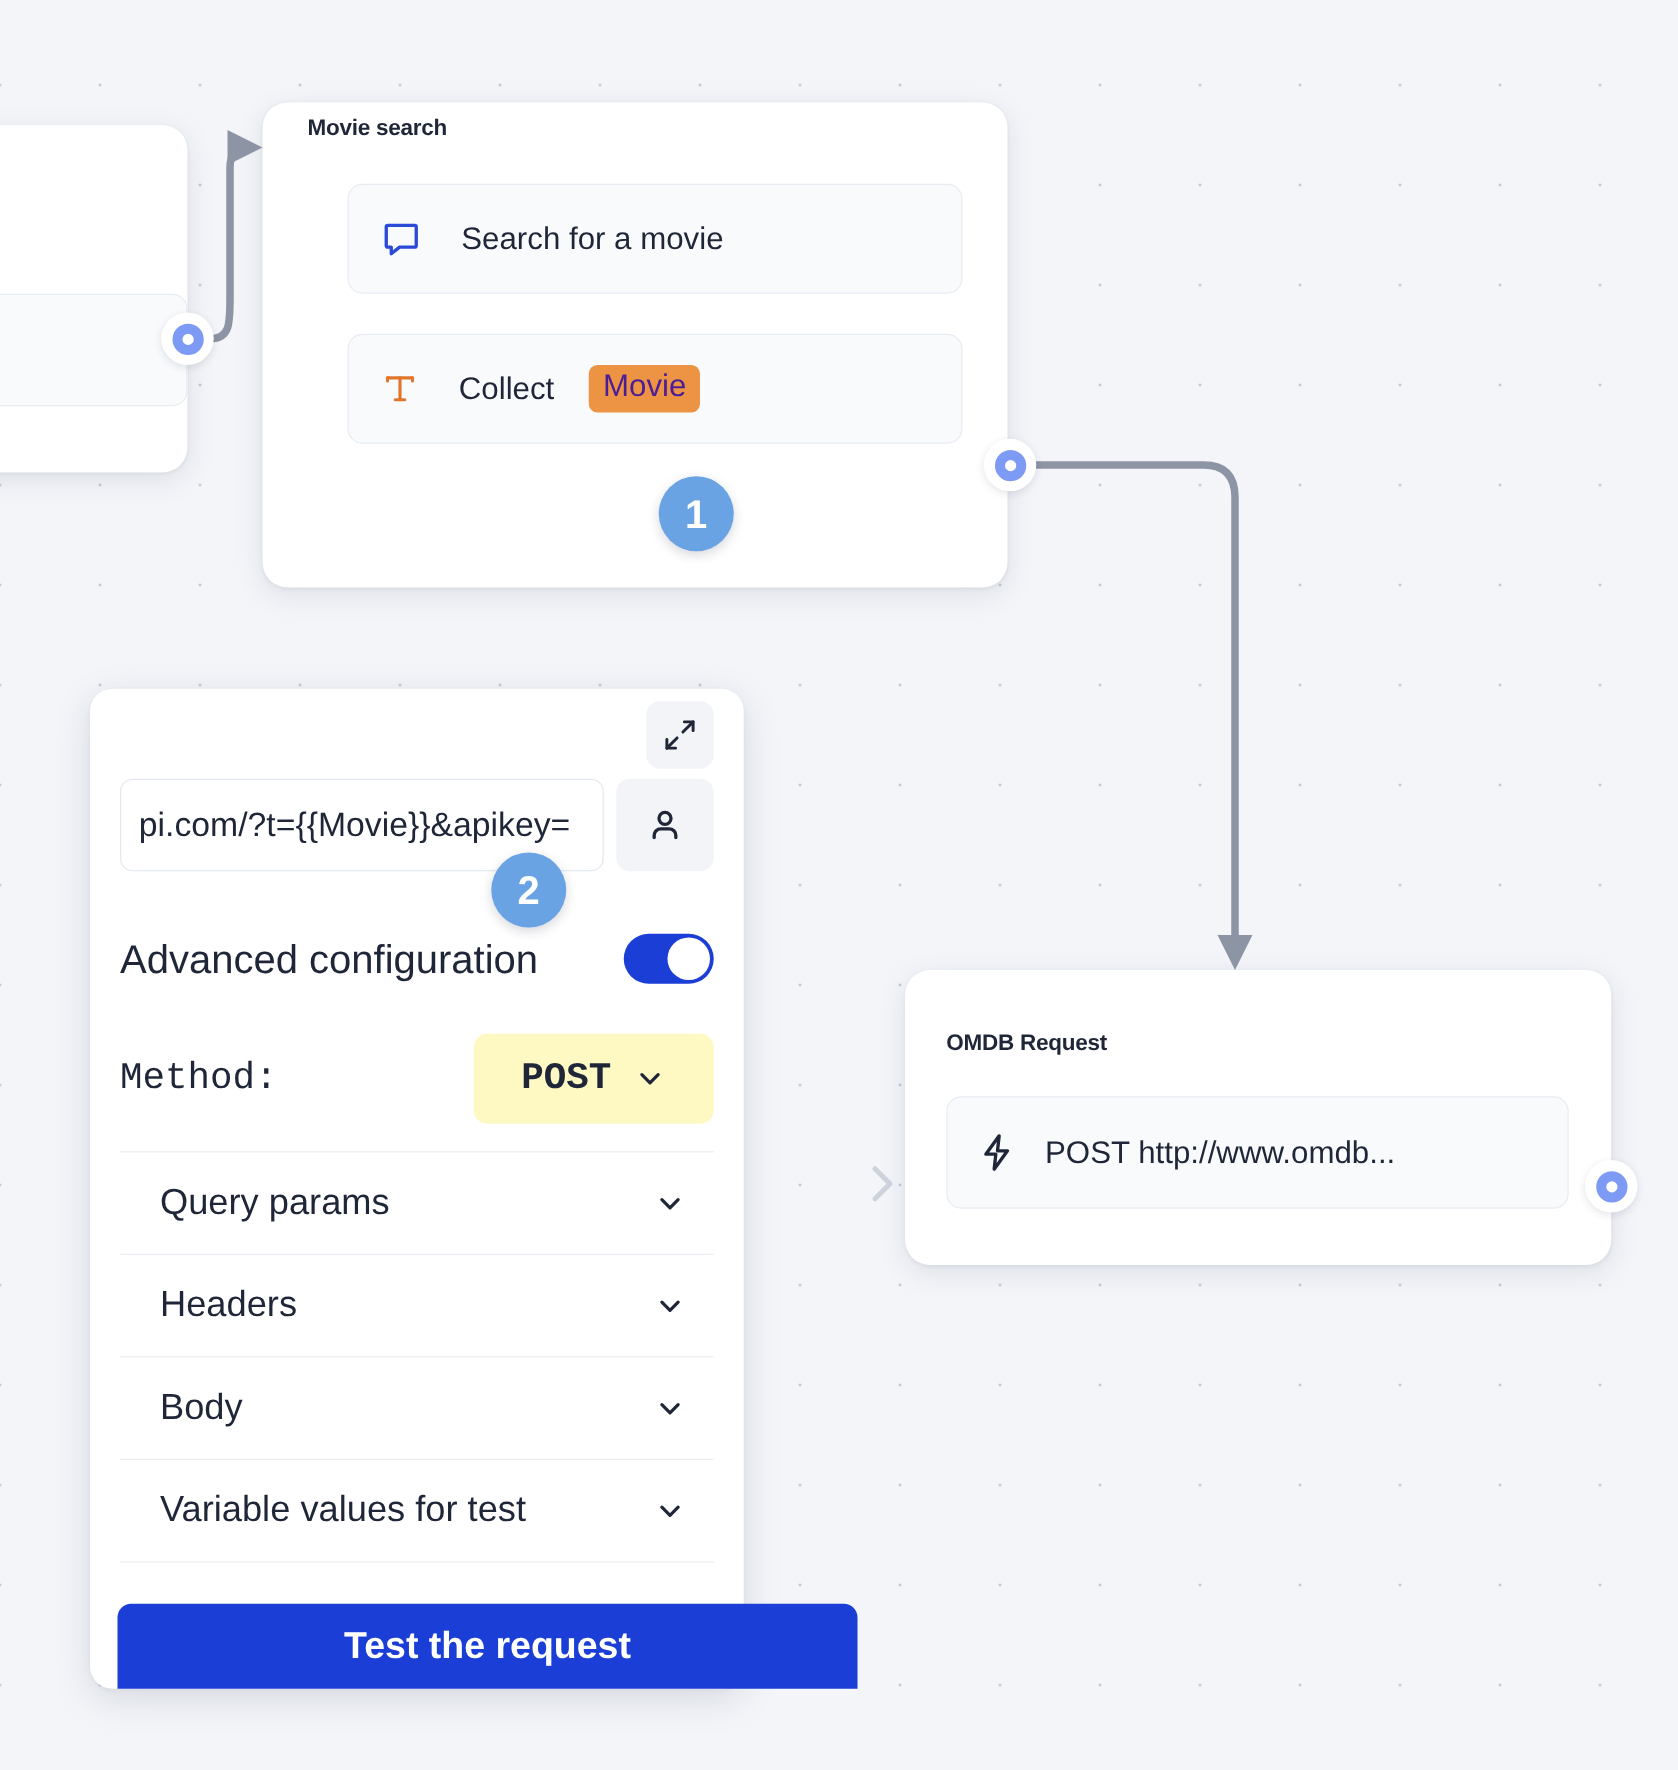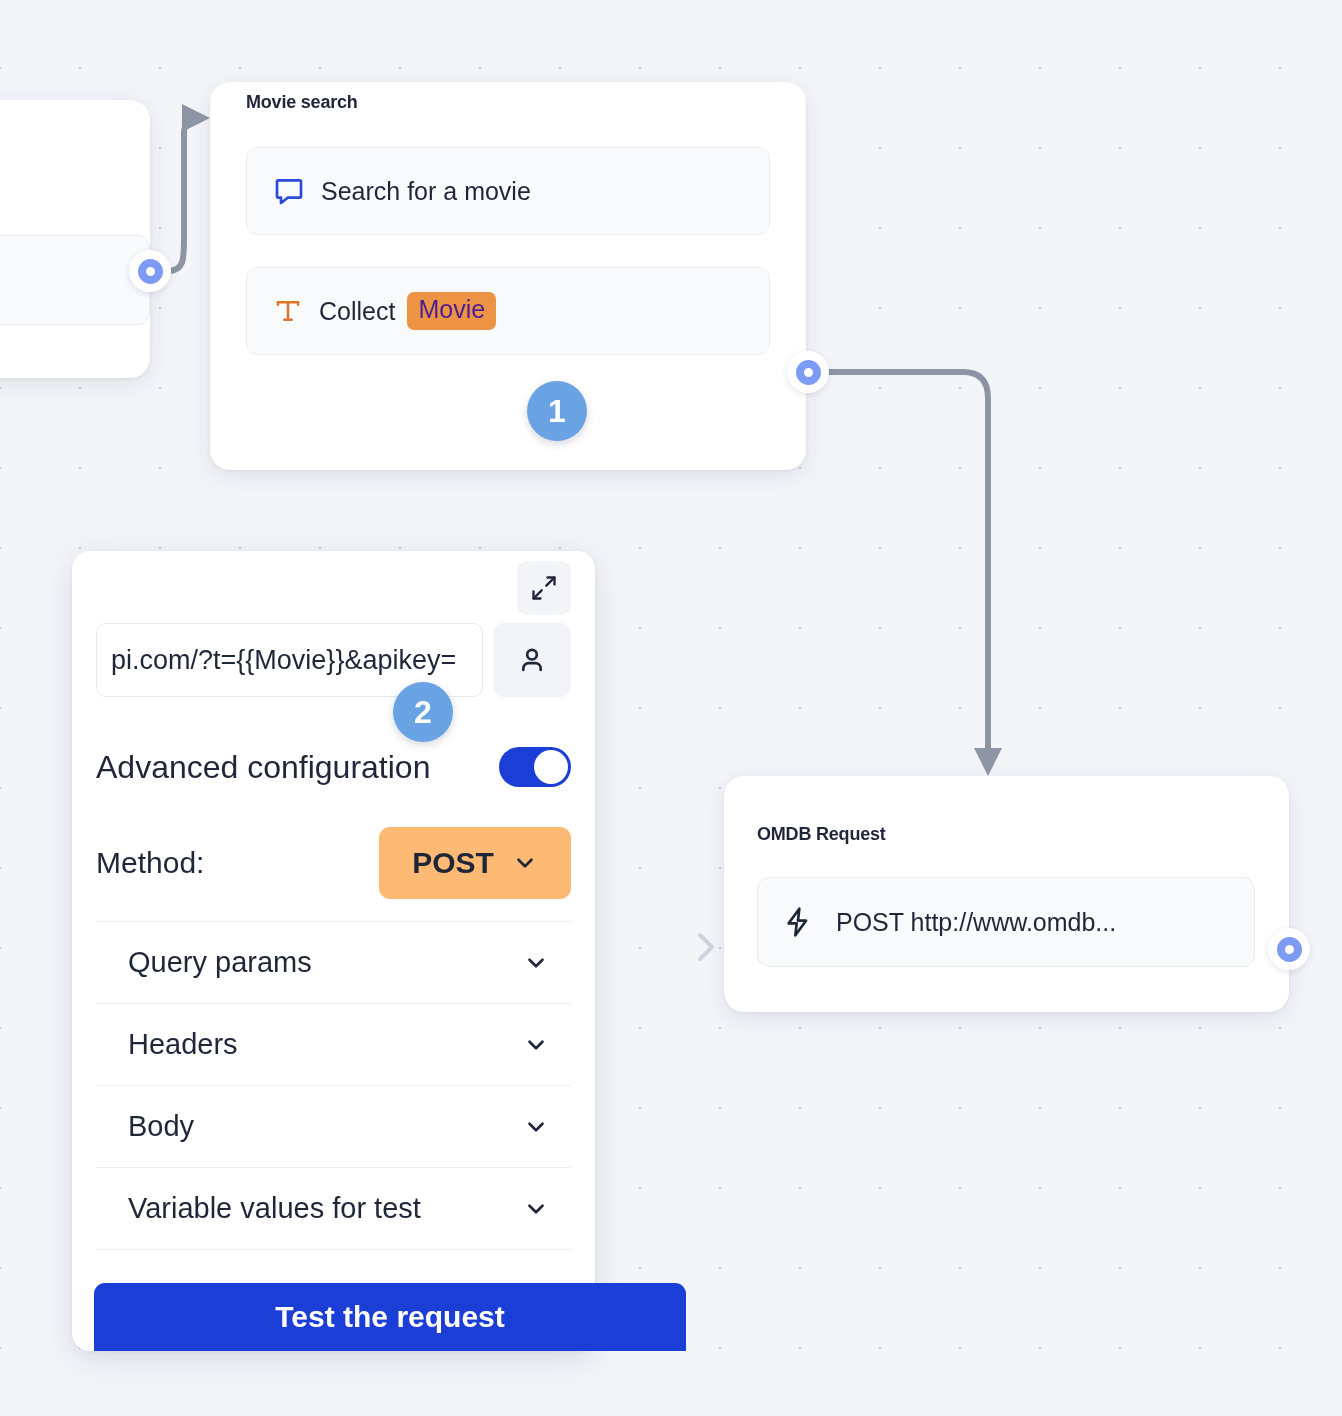--- a/index.html
+++ b/index.html
@@ -31,27 +31,28 @@
   }
   .node-title {
     font-size: 18px;
     font-weight: 700;
     letter-spacing: -0.2px;
     color: #1f2638;
   }
   .node-row {
     display: flex;
     align-items: center;
-    gap: 16px;
+    gap: 32px;
     background: #f8fafc;
     border: 1px solid #e8ecf2;
     border-radius: 12px;
     box-sizing: border-box;
     font-size: 25px;
     color: #1f2638;
+    margin-left: 32px;
   }
   .node-row .row-icon {
     display: flex;
     align-items: center;
     justify-content: center;
     flex: 0 0 auto;
   }
 
   
   #card-left {
@@ -256,24 +257,25 @@
     width: 34px; height: 34px;
     border-radius: 50%;
     background: #ffffff;
   }
 
   .method-row {
     display: flex;
     align-items: center;
     justify-content: space-between;
     margin: 40px 24px 0 24px;
+    font-family: Liberation Mono, monospace;
   }
   .method-label { font-size: 30px; color: #1f2638; }
   .method-select {
-    background: #fdba74;
+    background: #fef9c3;
     border-radius: 11px;
     height: 72px;
     min-width: 192px;
     display: flex;
     align-items: center;
     justify-content: center;
     gap: 18px;
     font-size: 30px;
     font-weight: 600;
     color: #1f2638;

